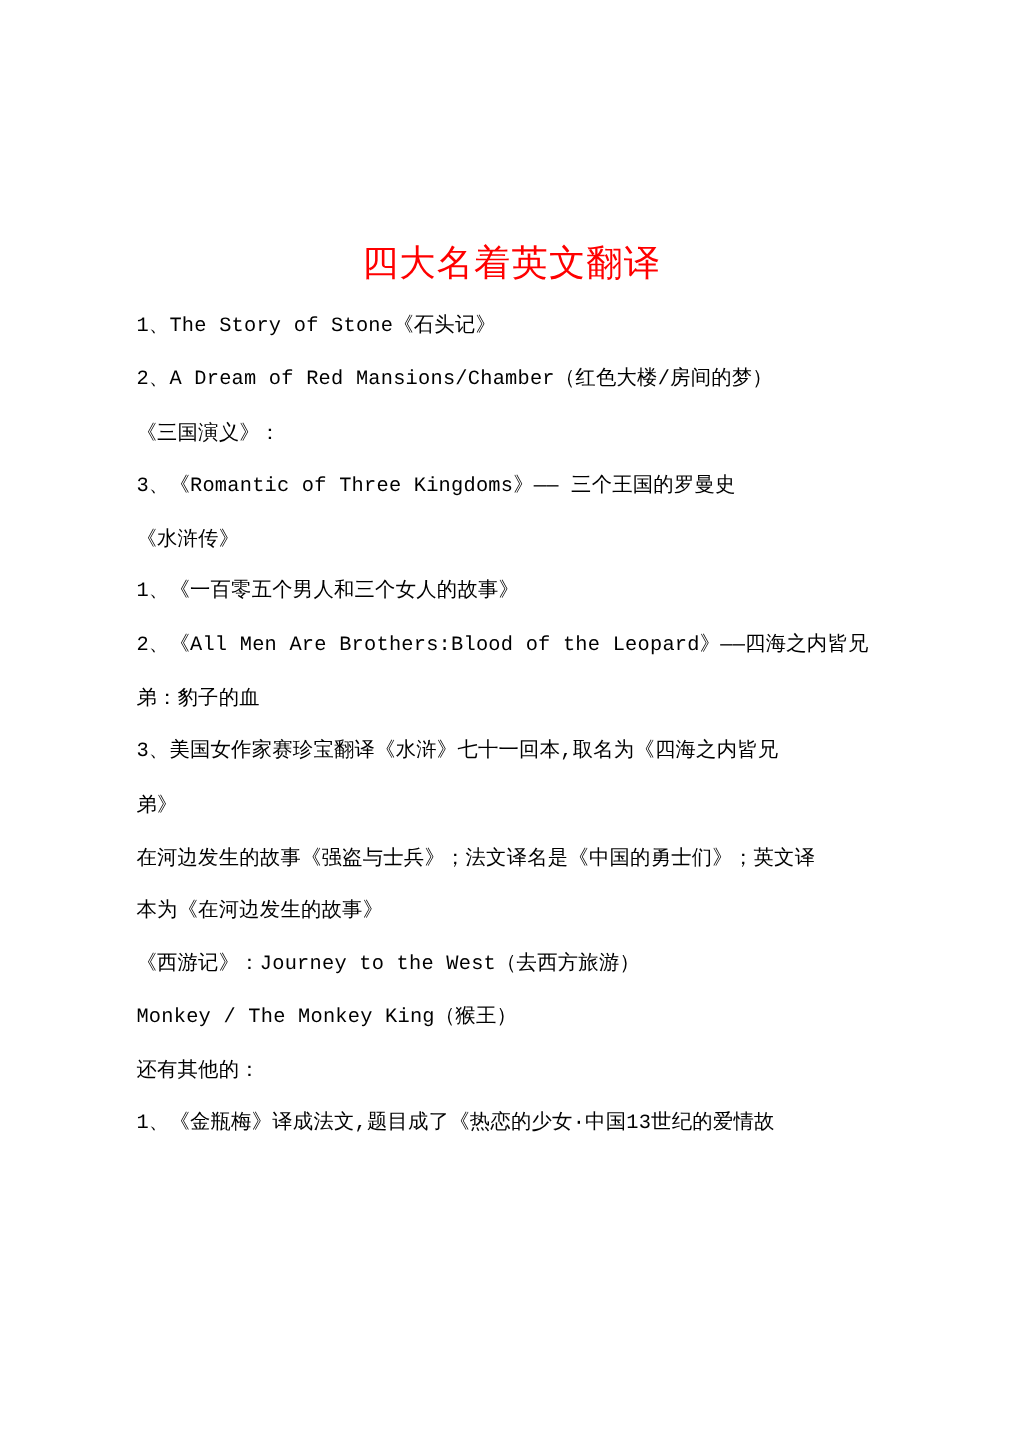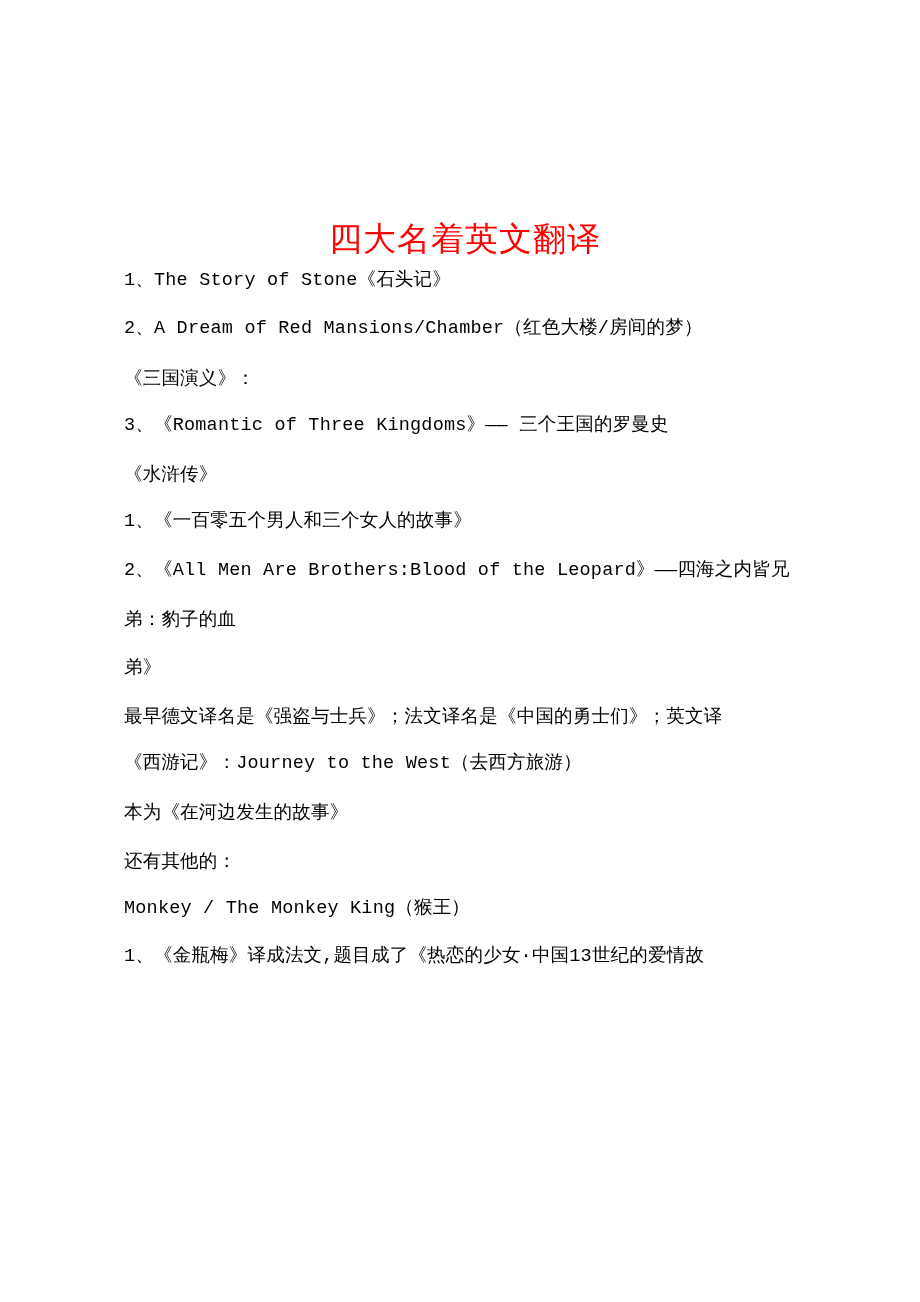--- a/index.html
+++ b/index.html
@@ -32,21 +32,21 @@
     font-size: 33px;
     line-height: 50px;
     color: #ff0000;
     font-family: "DejaVu Sans", "Liberation Sans", sans-serif;
     font-weight: normal;
     letter-spacing: 1px;
   }
   .body-text {
     position: absolute;
     left: 124px;
-    top: 264px;
+    top: 280px;
     width: 690px;
   }
   .line {
     height: 48.3px;
     line-height: 34px;
     font-size: 18.5px;
     white-space: nowrap;
     font-family: "Liberation Mono", "DejaVu Sans Mono", monospace;
     letter-spacing: 0.2px;
   }
@@ -62,21 +62,22 @@
 
   <div class="body-text">
     <div class="line">1、The Story of Stone《石头记》</div>
     <div class="line">2、A Dream of Red Mansions/Chamber（红色大楼/房间的梦）</div>
     <div class="line cjk">《三国演义》：</div>
     <div class="line">3、《Romantic of Three Kingdoms》—— 三个王国的罗曼史</div>
     <div class="line cjk">《水浒传》</div>
     <div class="line">1、《一百零五个男人和三个女人的故事》</div>
     <div class="line">2、《All Men Are Brothers:Blood of the Leopard》——四海之内皆兄</div>
     <div class="line cjk">弟：豹子的血</div>
+    <div class="line">3、美国女作家赛珍宝翻译《水浒》七十一回本,取名为《四海之内皆兄</div>
     <div class="line cjk">弟》</div>
-    <div class="line cjk">最早德文译名是《强盗与士兵》；法文译名是《中国的勇士们》；英文译</div>
+    <div class="line cjk">在河边发生的故事《强盗与士兵》；法文译名是《中国的勇士们》；英文译</div>
+    <div class="line cjk">本为《在河边发生的故事》</div>
     <div class="line">《西游记》：Journey to the West（去西方旅游）</div>
-    <div class="line cjk">本为《在河边发生的故事》</div>
+    <div class="line">Monkey / The Monkey King（猴王）</div>
     <div class="line cjk">还有其他的：</div>
-    <div class="line">Monkey / The Monkey King（猴王）</div>
     <div class="line">1、《金瓶梅》译成法文,题目成了《热恋的少女·中国13世纪的爱情故</div>
   </div>
 </div>
 
 </body></html>

